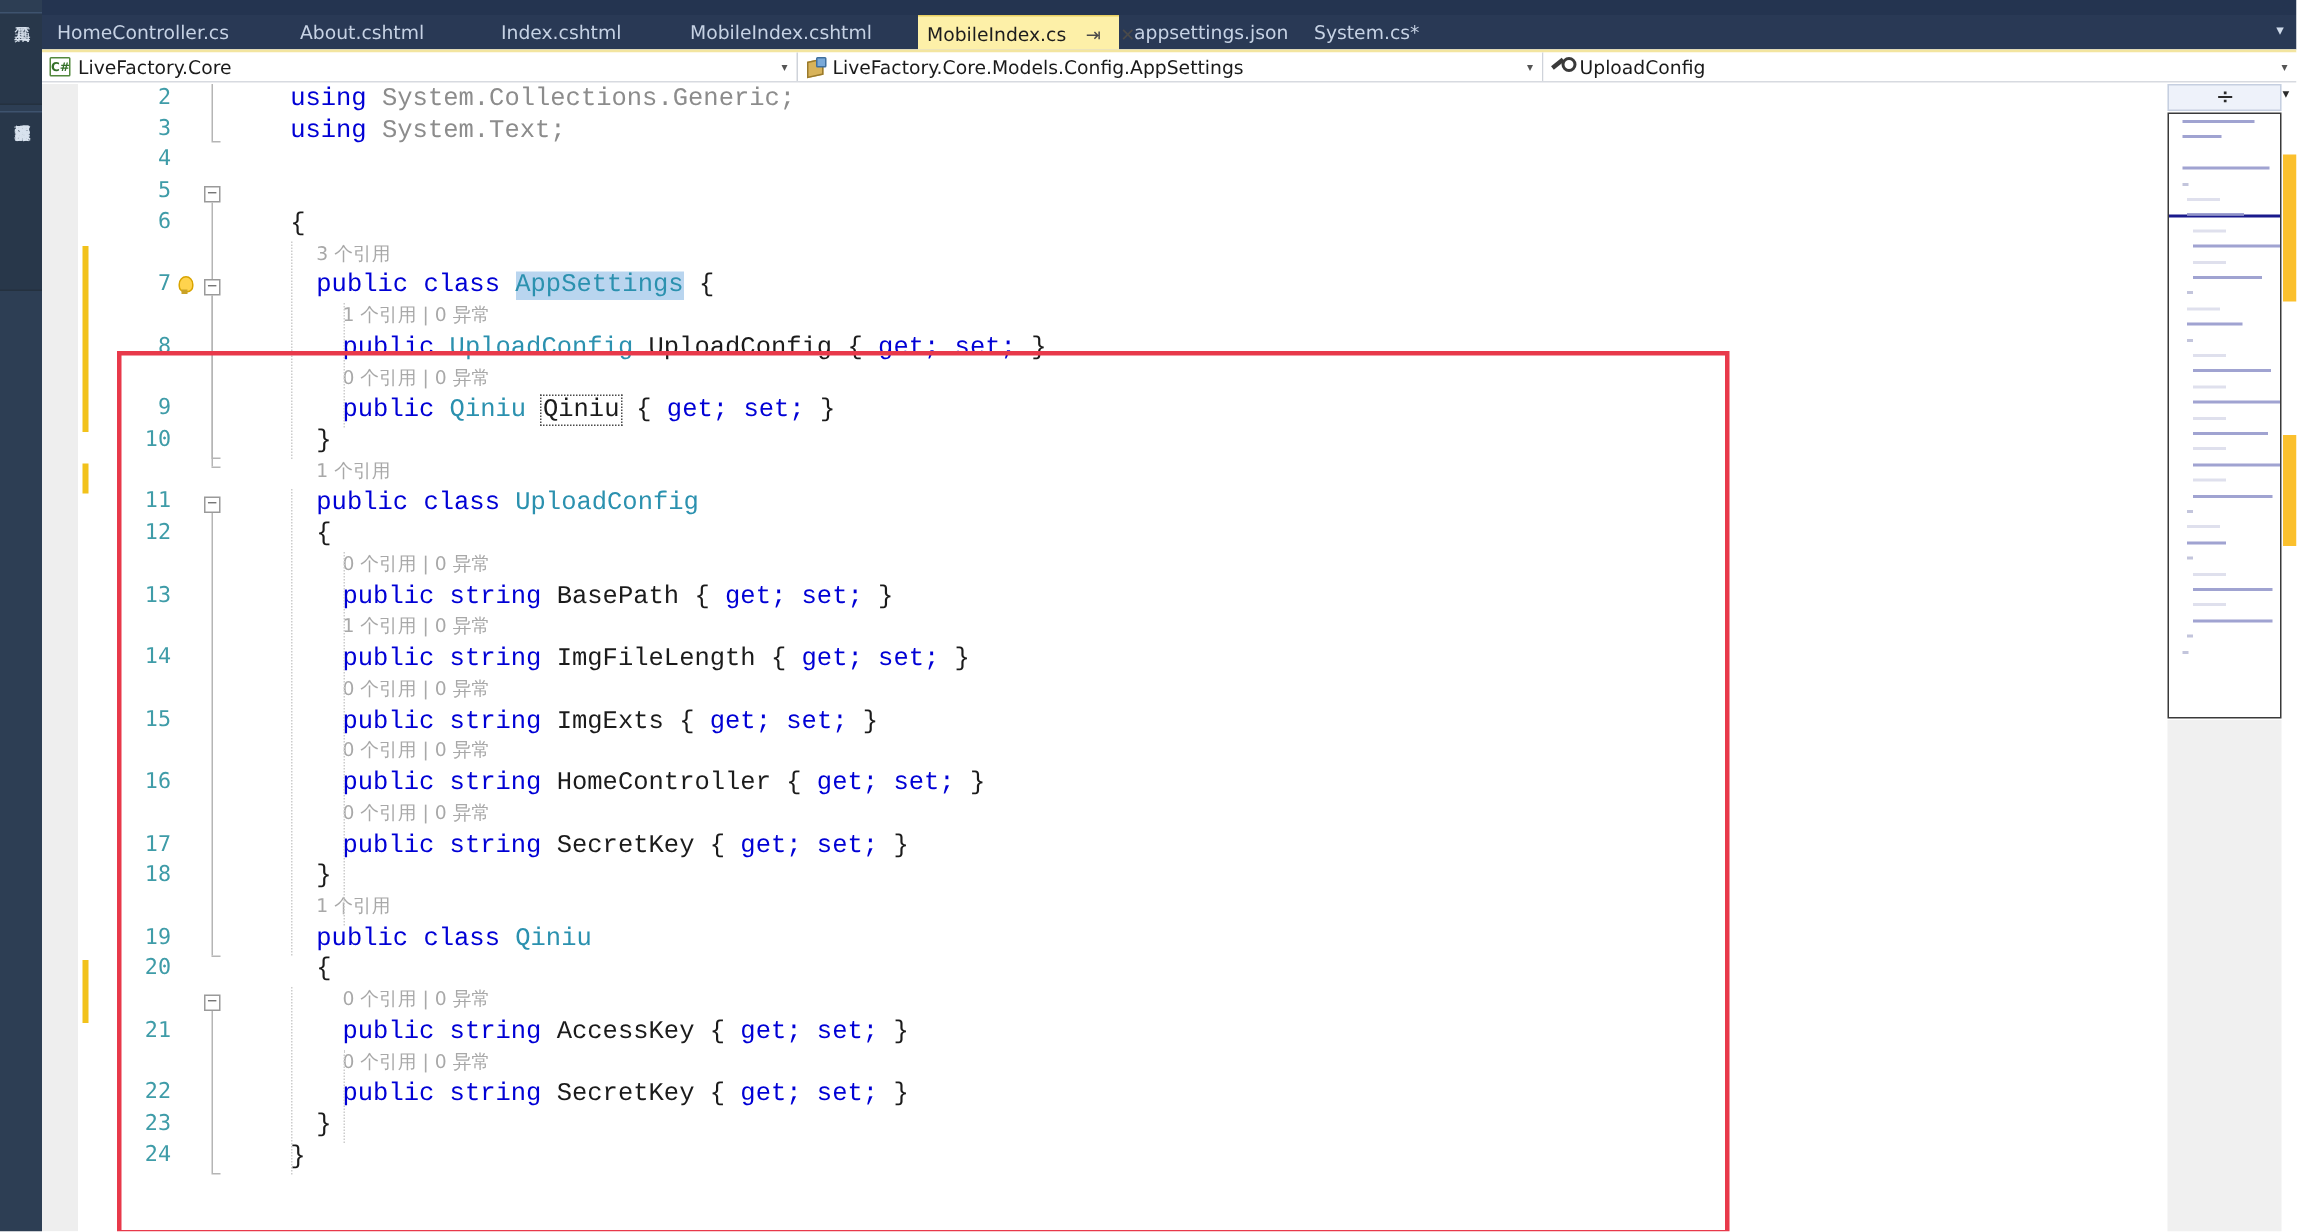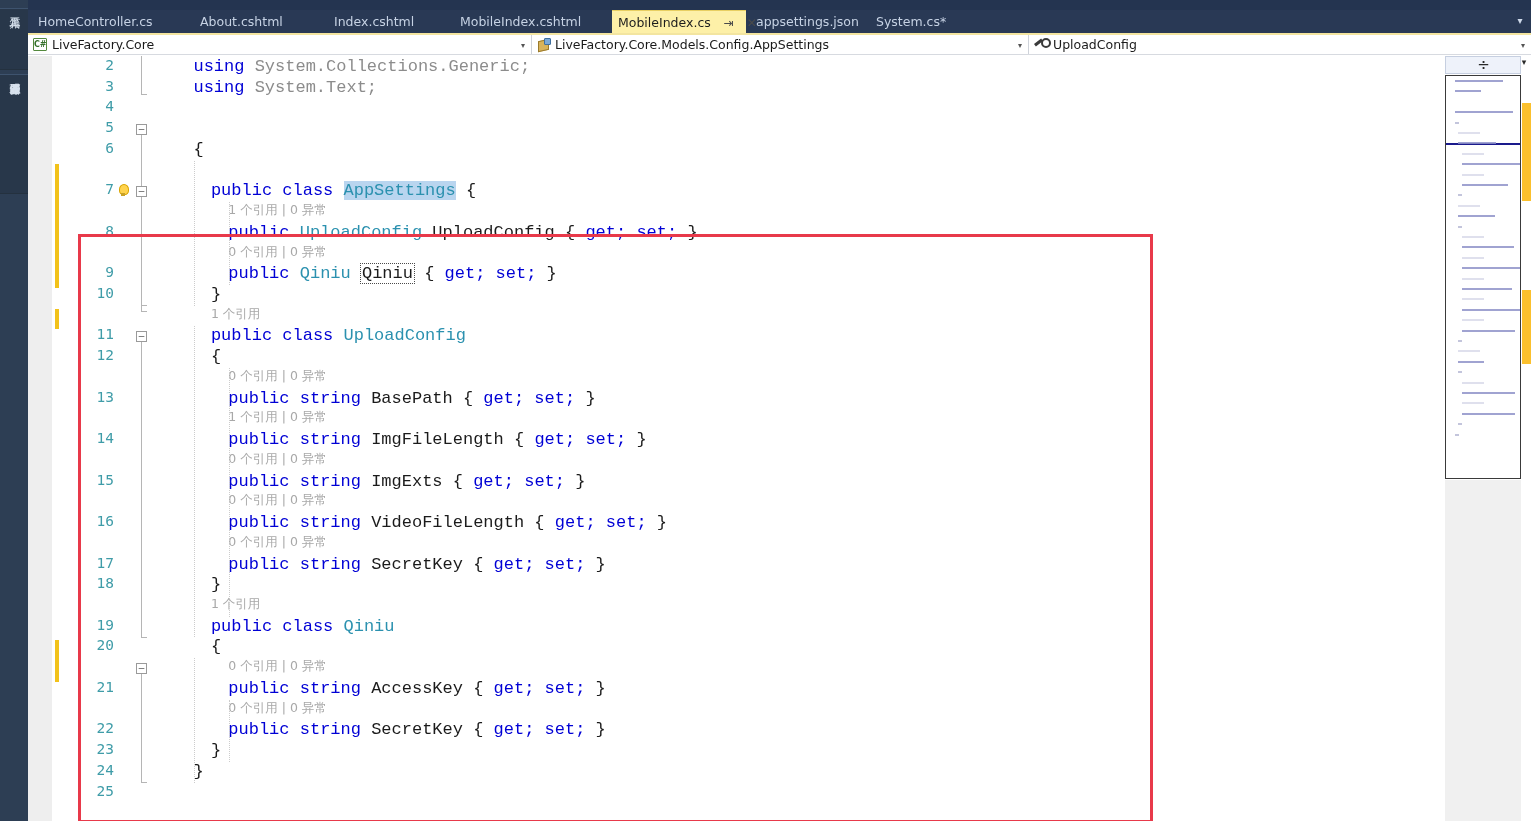--- a/index.html
+++ b/index.html
@@ -286,50 +286,50 @@
   </div>
 
   <div id="editor">
     <div id="editor-selection-margin"></div>
     <div id="editor-body">
         <div class="codeline" style="top: 1px;"><div class="lnum" style="top: 0px;">2</div><div class="ctext" style="left: 165.44px;"><span class="kw">using</span><span class="cmt"> System.Collections.Generic;</span></div></div>
         <div class="codeline" style="top: 21.73px;"><div class="lnum" style="top: 0px;">3</div><div class="ctext" style="left: 165.44px;"><span class="kw">using</span><span class="cmt"> System.Text;</span></div></div>
         <div class="codeline" style="top: 42.46px;"><div class="lnum" style="top: 0px;">4</div></div>
         <div class="codeline" style="top: 63.19px;"><div class="lnum" style="top: 0px;">5</div></div>
         <div class="codeline" style="top: 83.92px;"><div class="lnum" style="top: 0px;">6</div><div class="ctext" style="left: 165.44px;"><span class="pun">{</span></div></div>
+        <div class="codeline" style="top: 104.65px;"><div class="lens" style="left: 182.88px;">3 个引用</div></div>
         <div class="codeline" style="top: 125.38px;"><div class="lnum" style="top: 0px;">7</div><div class="ctext" style="left: 182.88px;"><span class="kw">public class </span><span class="typ sel">AppSettings</span><span class="pun"> {</span></div></div>
         <div class="codeline" style="top: 146.11px;"><div class="lens" style="left: 200.32px;">1 个引用 | 0 异常</div></div>
         <div class="codeline" style="top: 166.84px;"><div class="lnum" style="top: 0px;">8</div><div class="ctext" style="left: 200.32px;"><span class="kw">public </span><span class="typ">UploadConfig</span><span class="id"> UploadConfig { </span><span class="kw">get; set;</span><span class="pun"> }</span></div></div>
         <div class="codeline" style="top: 187.57px;"><div class="lens" style="left: 200.32px;">0 个引用 | 0 异常</div></div>
         <div class="codeline" style="top: 208.3px;"><div class="lnum" style="top: 0px;">9</div><div class="ctext" style="left: 200.32px;"><span class="kw">public </span><span class="typ">Qiniu</span><span class="id"> </span><span class="id dotref">Qiniu</span><span class="id"> { </span><span class="kw">get; set;</span><span class="pun"> }</span></div></div>
         <div class="codeline" style="top: 229.03px;"><div class="lnum" style="top: 0px;">10</div><div class="ctext" style="left: 182.88px;"><span class="pun">}</span></div></div>
         <div class="codeline" style="top: 249.76px;"><div class="lens" style="left: 182.88px;">1 个引用</div></div>
         <div class="codeline" style="top: 270.49px;"><div class="lnum" style="top: 0px;">11</div><div class="ctext" style="left: 182.88px;"><span class="kw">public class </span><span class="typ">UploadConfig</span></div></div>
         <div class="codeline" style="top: 291.22px;"><div class="lnum" style="top: 0px;">12</div><div class="ctext" style="left: 182.88px;"><span class="pun">{</span></div></div>
         <div class="codeline" style="top: 311.95px;"><div class="lens" style="left: 200.32px;">0 个引用 | 0 异常</div></div>
         <div class="codeline" style="top: 332.68px;"><div class="lnum" style="top: 0px;">13</div><div class="ctext" style="left: 200.32px;"><span class="kw">public string </span><span class="id">BasePath { </span><span class="kw">get; set;</span><span class="pun"> }</span></div></div>
         <div class="codeline" style="top: 353.41px;"><div class="lens" style="left: 200.32px;">1 个引用 | 0 异常</div></div>
         <div class="codeline" style="top: 374.14px;"><div class="lnum" style="top: 0px;">14</div><div class="ctext" style="left: 200.32px;"><span class="kw">public string </span><span class="id">ImgFileLength { </span><span class="kw">get; set;</span><span class="pun"> }</span></div></div>
         <div class="codeline" style="top: 394.87px;"><div class="lens" style="left: 200.32px;">0 个引用 | 0 异常</div></div>
         <div class="codeline" style="top: 415.6px;"><div class="lnum" style="top: 0px;">15</div><div class="ctext" style="left: 200.32px;"><span class="kw">public string </span><span class="id">ImgExts { </span><span class="kw">get; set;</span><span class="pun"> }</span></div></div>
         <div class="codeline" style="top: 436.33px;"><div class="lens" style="left: 200.32px;">0 个引用 | 0 异常</div></div>
-        <div class="codeline" style="top: 457.06px;"><div class="lnum" style="top: 0px;">16</div><div class="ctext" style="left: 200.32px;"><span class="kw">public string </span><span class="id">VideoFileLength { </span><span class="kw">get; set;</span><span class="pun"> }</span></div></div>
+        <div class="codeline" style="top: 457.06px;"><div class="lnum" style="top: 0px;">16</div><div class="ctext" style="left: 200.32px;"><span class="kw">public string </span><span class="id">HomeController { </span><span class="kw">get; set;</span><span class="pun"> }</span></div></div>
         <div class="codeline" style="top: 477.79px;"><div class="lens" style="left: 200.32px;">0 个引用 | 0 异常</div></div>
         <div class="codeline" style="top: 498.52px;"><div class="lnum" style="top: 0px;">17</div><div class="ctext" style="left: 200.32px;"><span class="kw">public string </span><span class="id">SecretKey { </span><span class="kw">get; set;</span><span class="pun"> }</span></div></div>
         <div class="codeline" style="top: 519.25px;"><div class="lnum" style="top: 0px;">18</div><div class="ctext" style="left: 182.88px;"><span class="pun">}</span></div></div>
         <div class="codeline" style="top: 539.98px;"><div class="lens" style="left: 182.88px;">1 个引用</div></div>
         <div class="codeline" style="top: 560.71px;"><div class="lnum" style="top: 0px;">19</div><div class="ctext" style="left: 182.88px;"><span class="kw">public class </span><span class="typ">Qiniu</span></div></div>
         <div class="codeline" style="top: 581.44px;"><div class="lnum" style="top: 0px;">20</div><div class="ctext" style="left: 182.88px;"><span class="pun">{</span></div></div>
         <div class="codeline" style="top: 602.17px;"><div class="lens" style="left: 200.32px;">0 个引用 | 0 异常</div></div>
         <div class="codeline" style="top: 622.9px;"><div class="lnum" style="top: 0px;">21</div><div class="ctext" style="left: 200.32px;"><span class="kw">public string </span><span class="id">AccessKey { </span><span class="kw">get; set;</span><span class="pun"> }</span></div></div>
         <div class="codeline" style="top: 643.63px;"><div class="lens" style="left: 200.32px;">0 个引用 | 0 异常</div></div>
         <div class="codeline" style="top: 664.36px;"><div class="lnum" style="top: 0px;">22</div><div class="ctext" style="left: 200.32px;"><span class="kw">public string </span><span class="id">SecretKey { </span><span class="kw">get; set;</span><span class="pun"> }</span></div></div>
         <div class="codeline" style="top: 685.09px;"><div class="lnum" style="top: 0px;">23</div><div class="ctext" style="left: 182.88px;"><span class="pun">}</span></div></div>
         <div class="codeline" style="top: 705.82px;"><div class="lnum" style="top: 0px;">24</div><div class="ctext" style="left: 165.44px;"><span class="pun">}</span></div></div>
-        <div class="codeline" style="top: 726.55px;"><div class="lnum" style="top: 0px;">25</div></div>
         <div class="fold" style="top: 68.19px;">−</div>
         <div class="foldline" style="top: 79.19px; height: 175.84px;"></div>
         <div class="foldtick" style="top: 255.03px;"></div>
         <div class="fold" style="top: 130.38px;">−</div>
         <div class="foldline" style="top: 141.38px; height: 107.65px;"></div>
         <div class="foldtick" style="top: 249.03px;"></div>
         <div class="fold" style="top: 275.49px;">−</div>
         <div class="foldline" style="top: 286.49px; height: 294.22px;"></div>
         <div class="foldtick" style="top: 580.71px;"></div>
         <div class="fold" style="top: 607.17px;">−</div>

